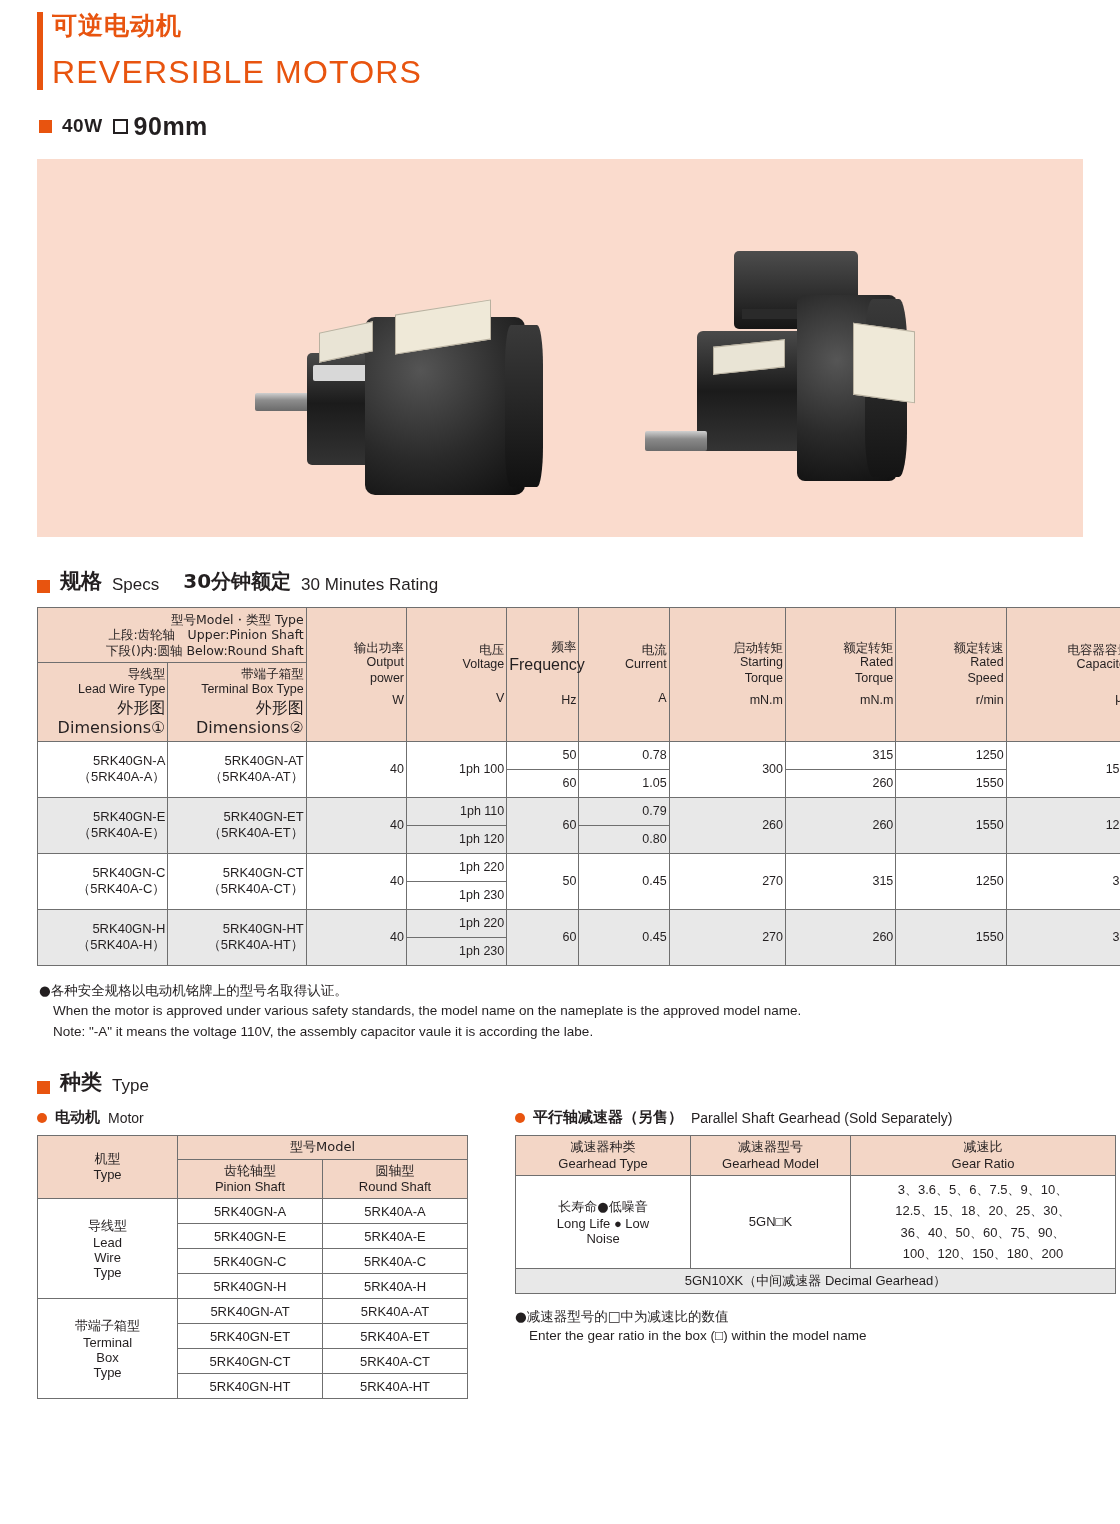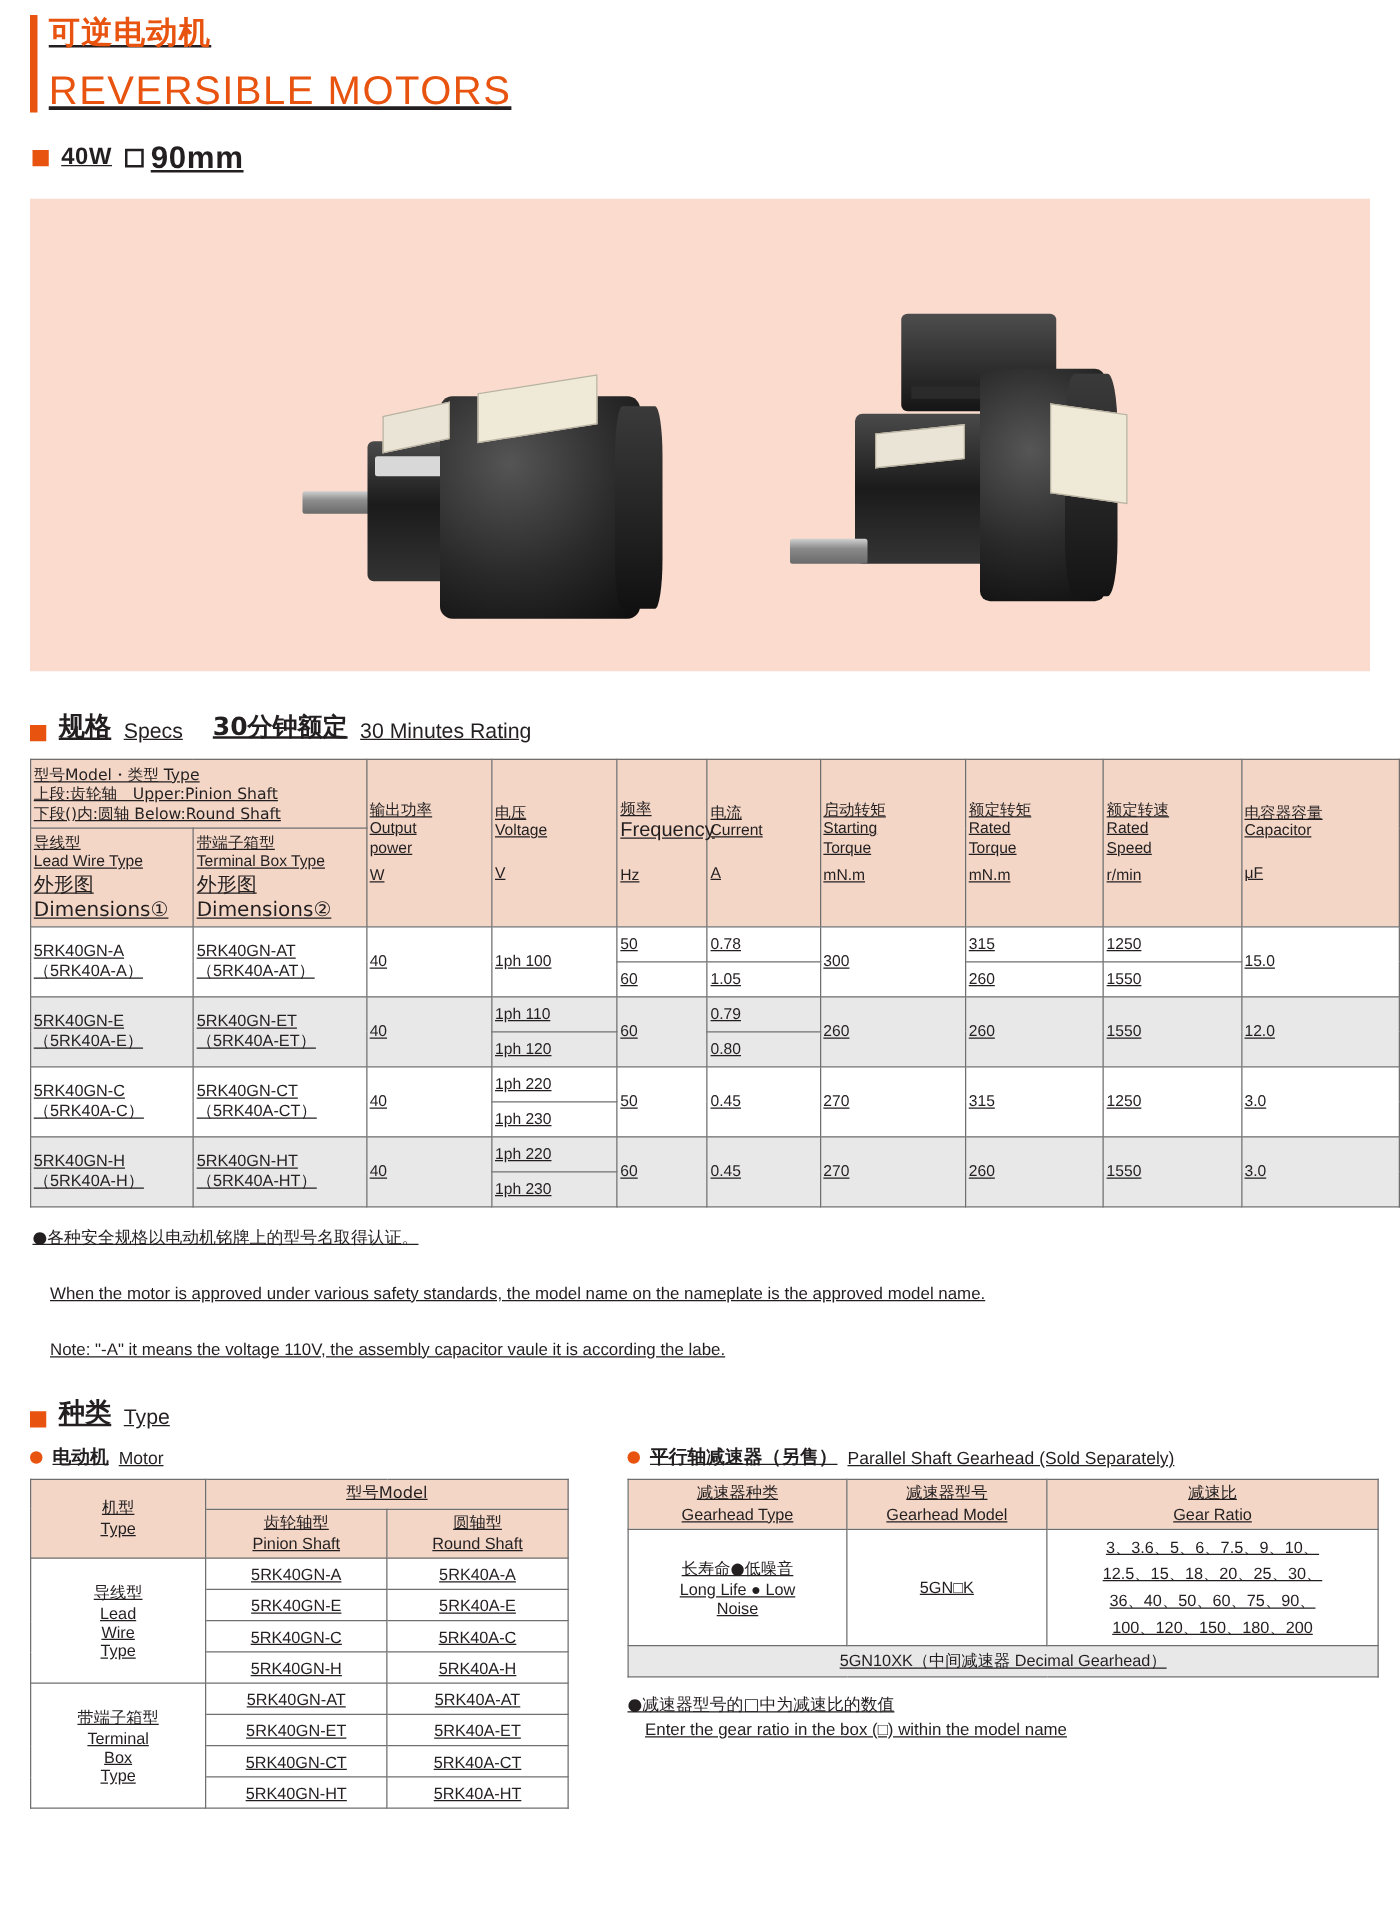--- a/index.html
+++ b/index.html
@@ -4,21 +4,21 @@
 <style>
   * { box-sizing: border-box; }
   html, body { margin:0; padding:0; }
   body {
     width:1120px; height:1524px;
     background:#ffffff;
     font-family:"Liberation Sans", sans-serif;
     color:#231f20;
     position:relative;
   }
-  .page { position:relative; width:1120px; height:1524px; padding:0 12px;text-decoration:underline; }
+  .page { position:relative; width:1120px; height:1524px; padding:0 25px; }
 
   
   .header { padding:12px 0 0 12px; }
   .header .bar-wrap { display:flex; align-items:stretch; }
   .header .redbar { width:6px; background:#e8540f; margin-right:9px; }
   .header .titles { line-height:1.08; }
   .title-cn {
     font-size:25px; font-weight:bold; color:#e8540f; letter-spacing:1px;
     font-family:"DejaVu Sans", sans-serif;
   }
@@ -91,35 +91,35 @@
   .sec-head .cn2 { font-size:20px; font-weight:bold; margin-left:14px; font-family:"DejaVu Sans", sans-serif;}
   .sec-head .en2 { font-size:17px; }
 
   
   table { border-collapse:collapse; }
   .specs {
     width:1096px; margin:0 12px; table-layout:fixed;
     border:1px solid #6f6f6f; font-size:12.5px;
   }
   .specs th, .specs td {
-    border:1px solid #6f6f6f; text-align:left; vertical-align:middle;
+    border:1px solid #6f6f6f; text-align:right; vertical-align:middle;
     padding:3px 2px;
   }
   .specs thead th { background:#f3d6c6; font-weight:normal; line-height:1.25; }
   .specs thead th .cn { font-family:"DejaVu Sans", sans-serif; }
   .specs tbody td { height:28px; }
   .row-a td { background:#ffffff; }
   .row-b td { background:#e8e8e8; }
   .model-cell { font-size:13px; }
   .hdr-sub { font-size:16px; }
 
   
   .notes { margin:14px 0 0 14px; font-size:13.5px; line-height:1.55; }
   .notes .cn { font-family:"DejaVu Sans", sans-serif; }
-  .notes .en { padding-left:14px;margin-top:24px; }
+  .notes .en { padding-left:14px; }
 
   
   .type-wrap { display:flex; gap:0; margin-top:6px; }
   .type-left { width:430px; margin-left:12px; }
   .type-right { width:600px; margin-left:48px; }
   .sub-head { display:flex; align-items:center; gap:8px; font-size:15px; margin-bottom:8px; }
   .dot { width:10px; height:10px; border-radius:50%; background:#e8540f; display:inline-block; }
   .sub-head .cn { font-family:"DejaVu Sans", sans-serif; font-weight:bold; font-size:15px;}
   .sub-head .en { font-size:14px; }
 

